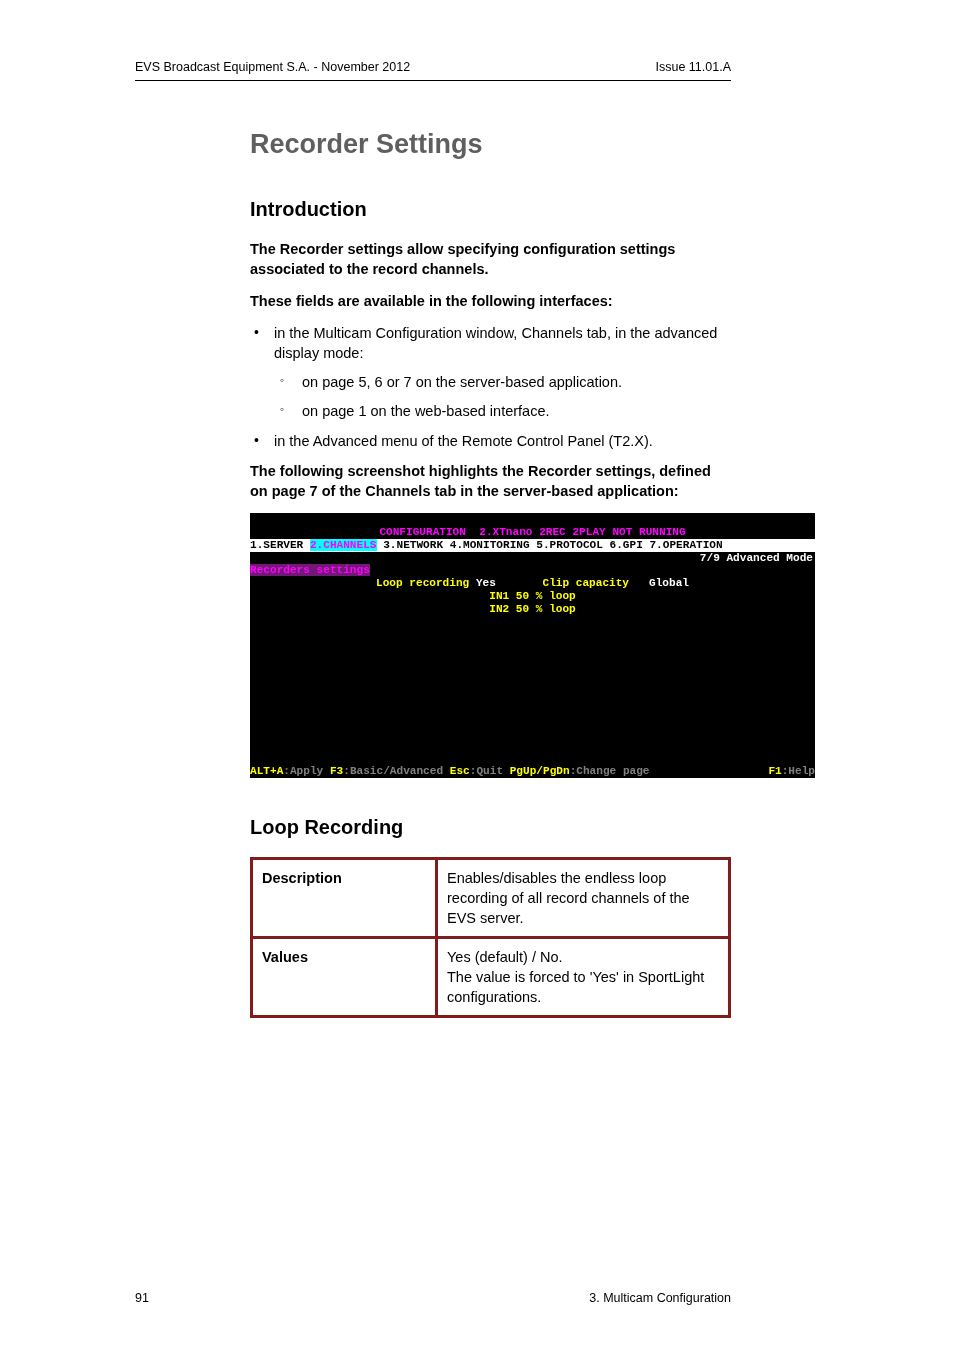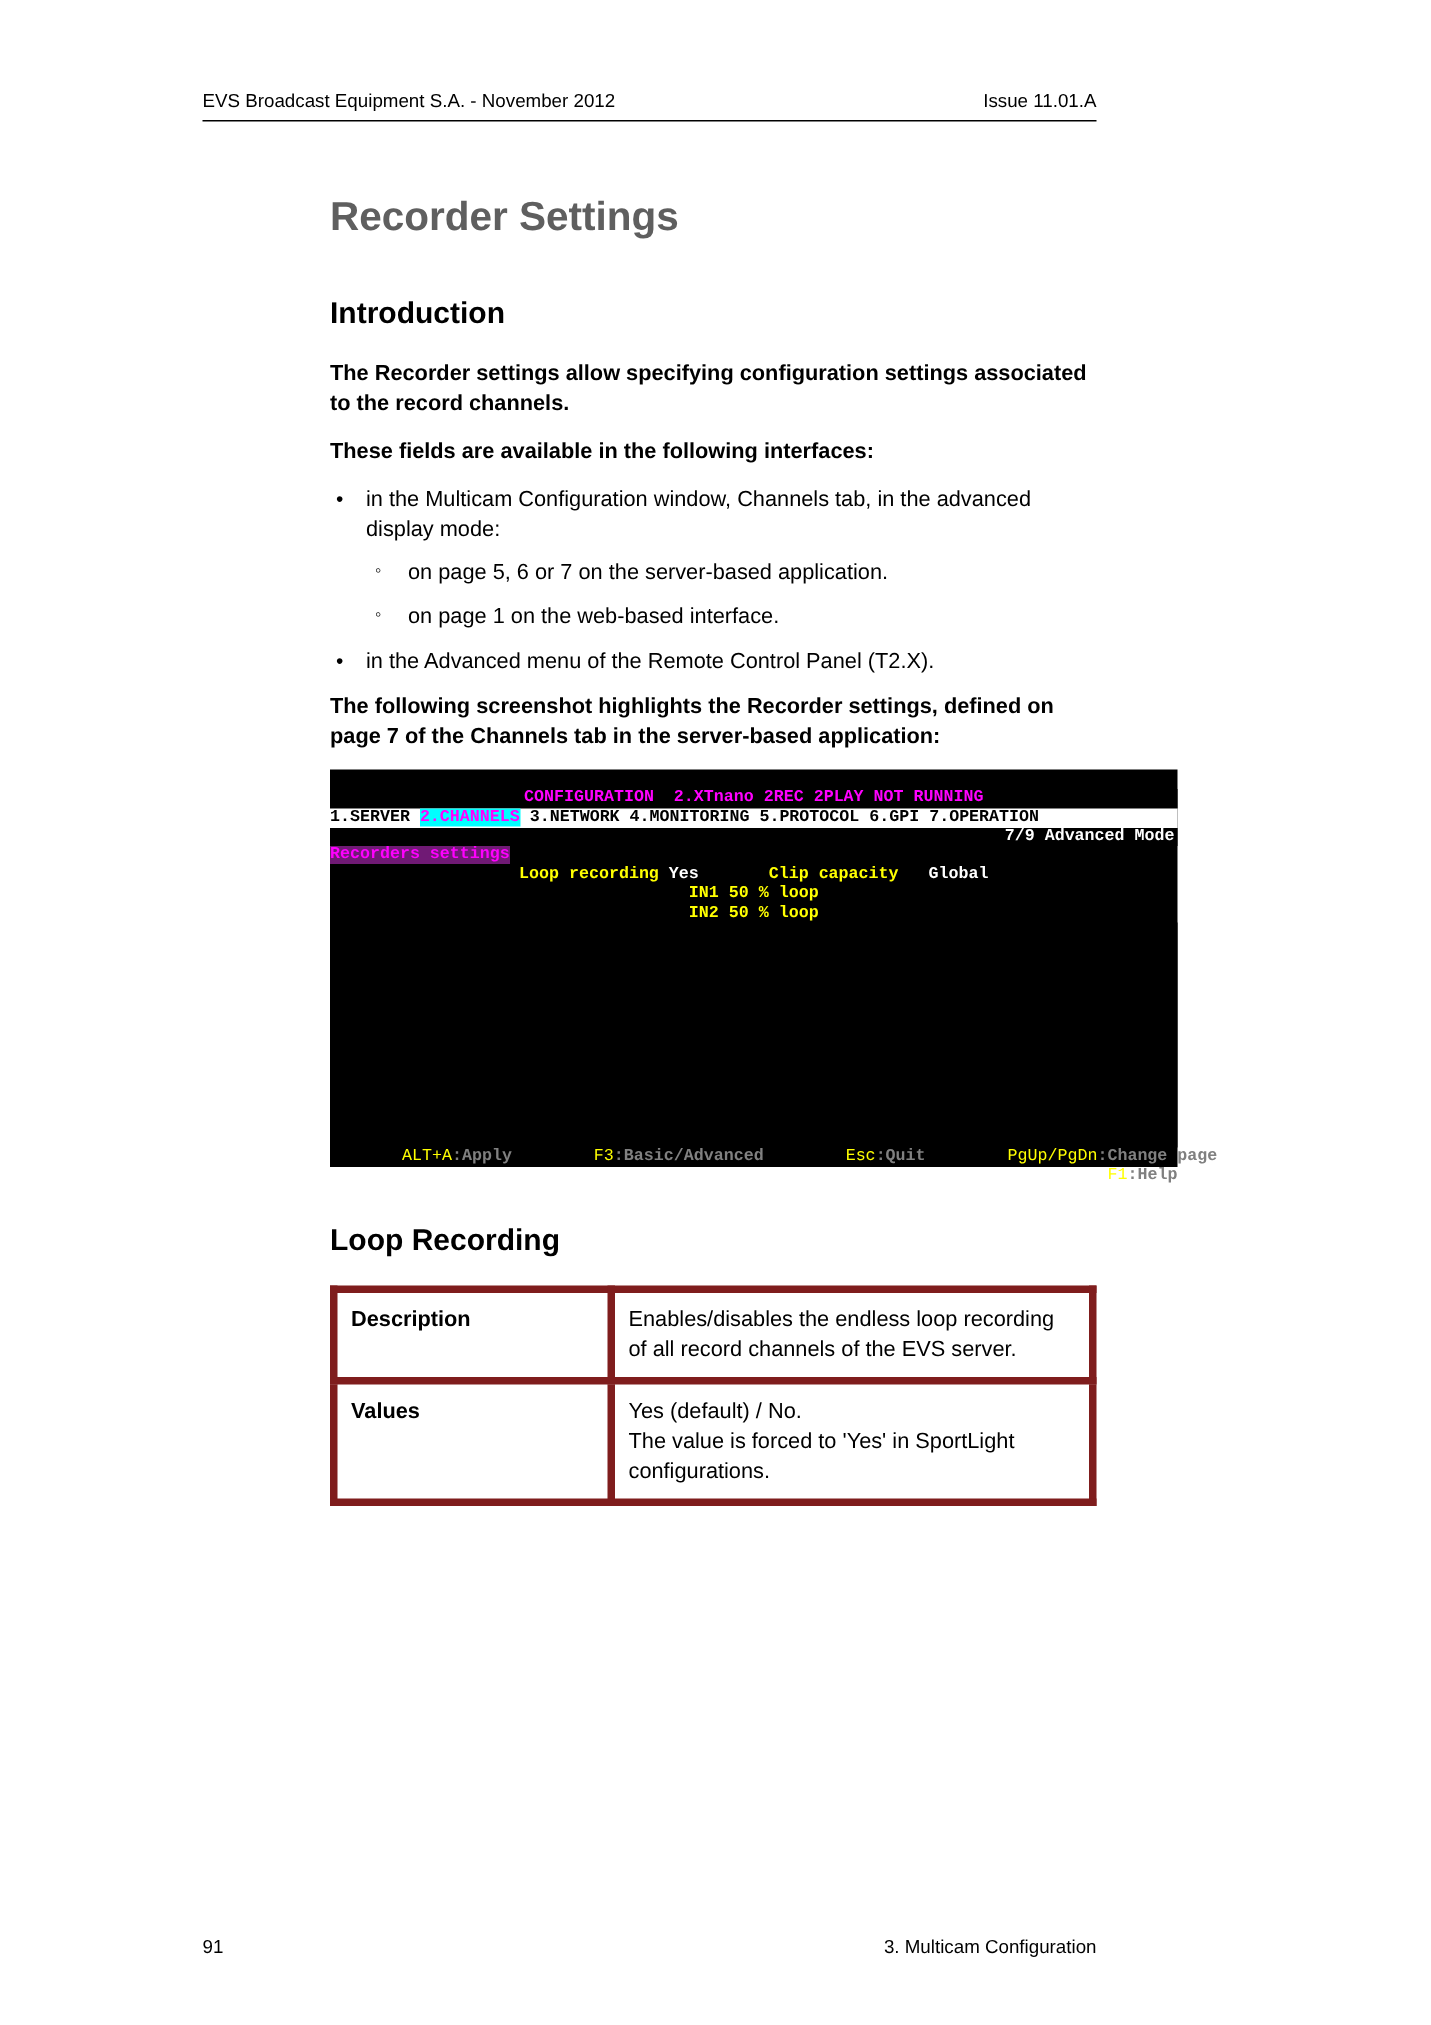--- a/index.html
+++ b/index.html
@@ -1,44 +1,44 @@
 <!DOCTYPE html>
 <html><head>
 <meta charset="utf-8">
 <style>
   * { box-sizing: border-box; margin: 0; padding: 0; }
   html, body { width: 954px; height: 1350px; background: #fff; font-family: Arial, Helvetica, sans-serif; color: #000; }
   .page { width: 866px; height: 1350px; position: relative; padding: 60px 135px 40px 135px; }
   .header-row { font-size: 12.5px; color: #000; padding-bottom: 6px; border-bottom: 1px solid #000; display: flex; justify-content: space-between; }
   .header-left { }
   .header-right { }
-  .content { margin-left: 85px; margin-top: 48px; }
+  .content { margin-left: 115px; margin-top: 48px; }
   h1 { font-size: 27px; font-weight: bold; color: #5f5f5f; margin-bottom: 34px; }
   h2 { font-size: 20px; font-weight: bold; color: #000; margin-bottom: 18px; margin-top: 38px; }
   p { font-size: 14.5px; line-height: 1.38; color: #000; margin-bottom: 12px; font-weight: bold; }
   ul.outer { list-style: none; padding-left: 0; margin-bottom: 10px; }
   ul.outer > li { font-size: 14.5px; line-height: 1.4; margin-bottom: 10px; padding-left: 24px; position: relative; }
   ul.outer > li::before { content: "•"; position: absolute; left: 4px; top: 0; font-size: 14px;}
   ul.inner { list-style: none; margin-top: 8px; }
   ul.inner > li { font-size: 14.5px; line-height: 1.4; margin-bottom: 9px; padding-left: 28px; position: relative; }
   ul.inner > li::before { content: "◦"; position: absolute; left: 6px; top: 0; font-size: 12px; }
   .terminal { width: 565px; background:#000; font-family: "Courier New", monospace; font-size: 11.1px; line-height: 1.15; color:#fff; margin-top: 8px; margin-bottom: 10px; white-space: pre; }
   .t-title { color: #ff00ff; background:#000; text-align:center; font-weight:bold; }
   .t-menu { background:#fff; color:#000; font-weight:bold; }
   .t-menu .sel { background:#00ffff; color:#ff00ff; }
   .t-menu .rest { color:#000; }
   .t-page { background:#000; color:#fff; text-align:right; font-weight:bold; padding-right:2px;}
   .t-sect { background:#701a75; color:#f0f; font-weight:bold; display:inline;}
   .t-body { color:#fff; font-weight:bold;text-align:center;}
   .t-yellow2 { color:#ffff00; font-weight:bold;}
   .t-footer { color:#808080; font-weight:bold; }
-  .t-footer .key { color:#ffff00; font-weight:normal;padding-left:48px;}
+  .t-footer .key { color:#ffff00; font-weight:bold;}
   .t-black-space { background:#000; height: 150px; }
   table.def { border-collapse: collapse; width: 100%; margin-top: 6px; }
-  table.def td { border: 5px solid #7f1d1d; font-size: 14.5px; padding: 8px 9px; vertical-align: top; line-height:1.38;}
+  table.def td { border: 3px solid #7f1d1d; font-size: 14.5px; padding: 8px 9px; vertical-align: top; line-height:1.38;}
   table.def td.label { font-weight: bold; width: 185px; }
   .footer-row { position: absolute; bottom: 45px; left: 135px; right: 135px; font-size: 12.5px; display:flex; justify-content: space-between; border-top: 0; }
 </style>
 </head>
 <body>
 
 <div class="page">
 
   <div class="header-row">
     <span class="header-left">EVS Broadcast Equipment S.A.  - November 2012</span>

